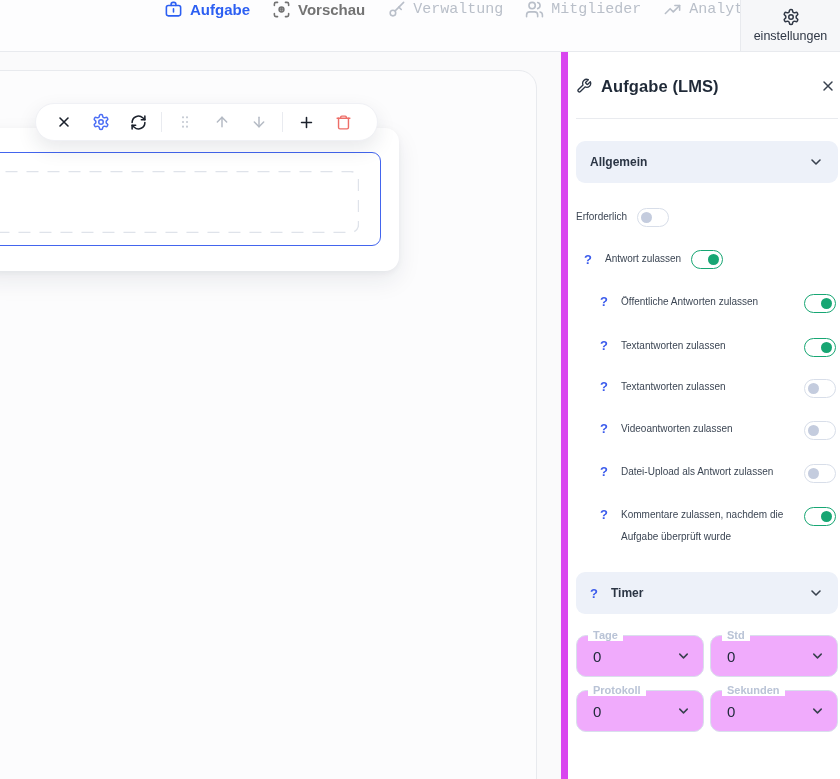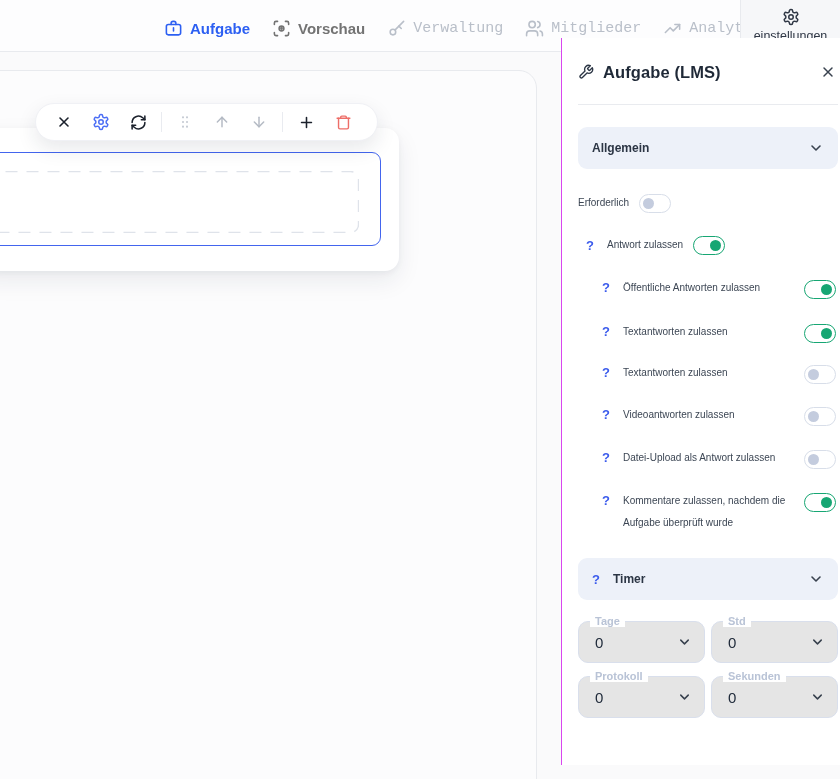--- a/index.html
+++ b/index.html
@@ -11,21 +11,21 @@
   }
   svg{display:block;}
 
   
   .topbar{
     position:absolute;left:0;top:0;width:840px;height:52px;
     background:#fdfdfe;border-bottom:1px solid #e8eaee;box-sizing:border-box;
   }
   .nav{
     position:absolute;left:164px;top:0;height:38px;
-    display:flex;align-items:flex-end;gap:22px;
+    display:flex;align-items:flex-start;gap:22px;
   }
   .nav-item{display:flex;align-items:center;gap:7px;font-size:15px;cursor:pointer;white-space:nowrap;}
   .nav-item.active{color:#2c5ff2;font-weight:600;}
   .nav-item.dark{color:#737373;font-weight:600;}
   .nav-item.disabled{color:#b9bfc9;font-weight:500;font-family:Liberation Mono, monospace;}
   .settings-cell{
     position:absolute;right:0;top:0;width:99px;height:51px;
     border-left:1px solid #e8eaee;background:#f6f7f9;
     display:flex;flex-direction:column;align-items:center;justify-content:center;gap:3px;
     font-size:12.5px;color:#2f3745;cursor:pointer;
@@ -53,23 +53,23 @@
     box-shadow:0 8px 20px rgba(25,35,60,.10);
     display:flex;align-items:center;padding:0 10px;gap:1px;
   }
   .tool-btn{width:36px;height:36px;display:flex;align-items:center;justify-content:center;cursor:pointer;flex:none;}
   .tb-div{width:1px;height:20px;background:#e9ebf0;margin:0 4px;flex:none;}
   .c-dark{color:#1b212c;} .c-blue{color:#4c6ef5;} .c-gray{color:#b4bac4;}
   .c-light{color:#c6cbd4;} .c-red{color:#ee6e68;}
 
   
   .sidebar{
-    position:absolute;left:561px;top:38px;width:279px;height:727px;
-    background:#ffffff;border-left:1px solid #d946ef;box-sizing:border-box;
-    padding:25px 2px 0 16px;overflow:hidden;
+    position:absolute;left:561px;top:52px;width:279px;height:727px;
+    background:#ffffff;border-left:7px solid #d946ef;box-sizing:border-box;
+    padding:25px 2px 0 8px;overflow:hidden;
   }
   .panel-header{display:flex;align-items:center;gap:9px;height:18px;padding-right:2px;}
   .panel-title{font-size:16.5px;font-weight:700;color:#1f2937;letter-spacing:.1px;}
   .panel-close{margin-left:auto;cursor:pointer;color:#39424f;display:flex;}
   .panel-divider{height:1px;background:#e9ebef;margin-top:23px;}
 
   .section-bar{
     margin-top:22px;height:42px;background:#edf1f9;border-radius:9px;
     display:flex;align-items:center;padding:0 14px;box-sizing:border-box;cursor:pointer;
   }
@@ -88,21 +88,21 @@
 
   .toggle{
     width:30px;height:17px;border-radius:10px;border:1.5px solid #d8dee9;background:#fff;
     position:relative;flex:none;cursor:pointer;box-sizing:content-box;
   }
   .toggle .knob{position:absolute;top:3px;left:3px;width:11px;height:11px;border-radius:50%;background:#c4ccde;}
   .toggle.on{border-color:#17a673;}
   .toggle.on .knob{left:auto;right:3px;background:#17a673;}
 
   .timer-grid{display:grid;grid-template-columns:1fr 1fr;column-gap:6px;row-gap:13px;margin-top:21px;}
-  .select{position:relative;height:42px;border:1px solid #d9dfec;border-radius:10px;background:#e5e5e5;box-sizing:border-box;cursor:pointer;}
+  .select{position:relative;height:42px;border:1px solid #d9dfec;border-radius:10px;background:#f0abfc;box-sizing:border-box;cursor:pointer;}
   .flabel{position:absolute;top:-7px;left:11px;background:#fff;padding:0 5px;font-size:11px;font-weight:600;color:#b9c3d6;}
   .fvalue{position:absolute;left:16px;top:50%;transform:translateY(-50%);font-size:15px;color:#1d2838;}
   .select .chev{position:absolute;right:12px;top:50%;transform:translateY(-50%);color:#39424f;}
 </style>
 </head>
 <body>
 
 <div class="topbar">
   <div class="nav">
 

